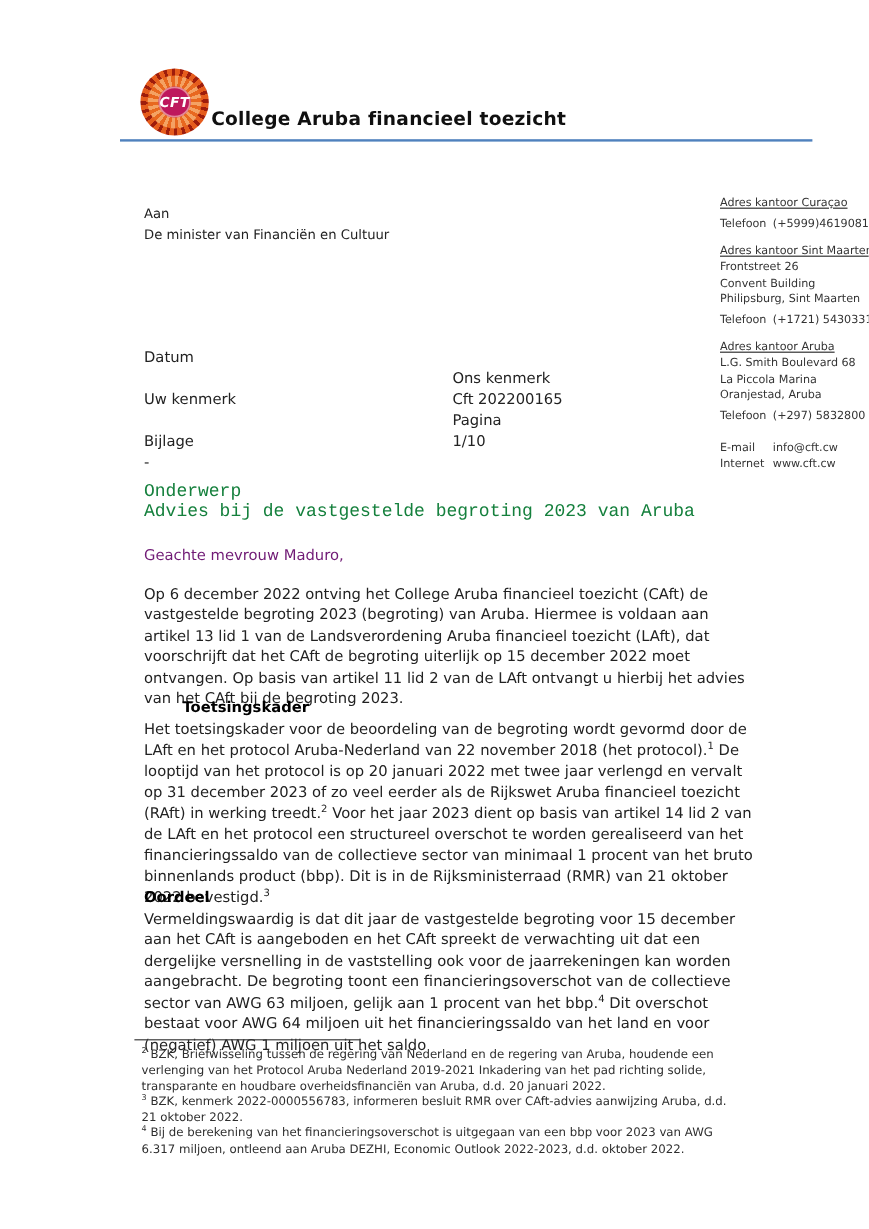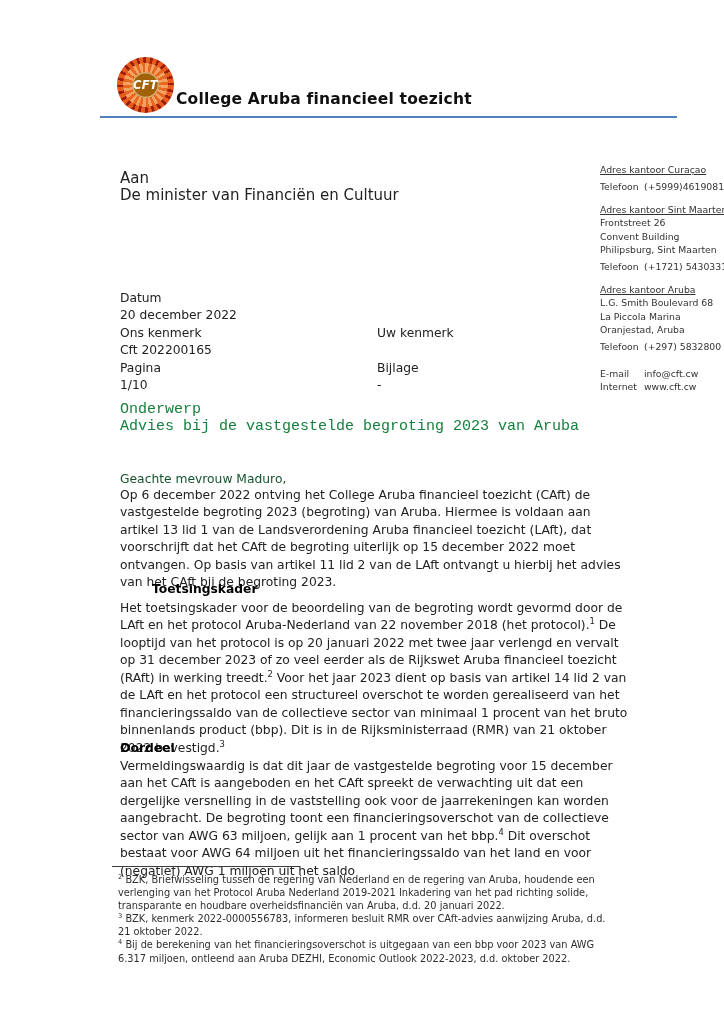--- a/index.html
+++ b/index.html
@@ -8,50 +8,50 @@
     font-family:"DejaVu Sans","Liberation Sans",sans-serif; color:#262626;
     overflow:hidden;
   }
 
   
   .logo { position:absolute; left:117px; top:57px; width:57px; height:56px; }
   .logo-rim  { position:absolute; inset:0; border-radius:50%;
                background:repeating-conic-gradient(from 10deg,#9e1d0c 0deg 6deg,#e55c1d 6deg 15deg); }
   .logo-rays { position:absolute; inset:6px; border-radius:50%;
                background:repeating-conic-gradient(from 0deg,#f4a263 0deg 9deg,#e8681f 9deg 18deg); }
-  .logo-core { position:absolute; inset:15px; border-radius:50%; background:#a16207;
+  .logo-core { position:absolute; inset:15px; border-radius:50%; background:#be185d;
                display:flex; align-items:center; justify-content:center;
                box-shadow:0 0 0 1.5px rgba(255,230,200,.55) inset; }
   .logo-core span { color:#ffffff; font-weight:bold; font-style:italic; font-size:11.5px; letter-spacing:.3px; }
 
   .doc-title { position:absolute; left:176px; top:90px; font-size:15.5px; font-weight:bold; color:#101010; letter-spacing:.2px; }
   .rule-blue { position:absolute; left:100px; top:116px; width:577px; height:2px; background:#4f81bd; }
 
   
-  .recipient { position:absolute; left:120px; top:170px; font-size:15px; line-height:17px; color:#222; }
+  .recipient { position:absolute; left:120px; top:170px; font-size:11px; line-height:17px; color:#222; }
 
   
   .contact { position:absolute; left:566px; top:163px; width:156px; font-size:9.3px; line-height:13.4px; color:#333;margin-left:34px; }
   .office { margin-bottom:9px; }
   .office-heading { text-decoration:underline; }
   .office-lines div { white-space:nowrap; }
   .c-row { display:flex; margin-top:4px; white-space:nowrap; }
   .c-label { width:44px; flex:0 0 44px; }
   .contact-net { margin-top:13px; }
   .contact-net .c-row { margin-top:0; }
 
   
   .meta { position:absolute; left:120px; top:291px; font-size:12.3px; color:#222;
           display:grid; grid-template-columns:257px auto; grid-auto-rows:17.4px; }
 
   
   .subject { position:absolute; left:120px; top:401px; font-size:15px; line-height:17.4px; color:#15803d;font-family:Liberation Mono, monospace; }
 
   
-  .salutation { position:absolute; left:120px; top:472px; font-size:12.3px; color:#14532d; }
+  .salutation { position:absolute; left:120px; top:456px; font-size:12.3px; color:#701a75; }
   .para { position:absolute; left:120px; width:508px; font-size:12.3px; line-height:17.45px; color:#222; }
   .p1 { top:487px; }
   .p2 { top:600px; }
   .p3 { top:758px; }
   .sec-h { position:absolute; left:120px; margin:0; font-size:12.3px; font-weight:bold; color:#000; }
   .h-toetsingskader { top:582px;margin-left:32px; }
   .h-oordeel { top:741px; }
   sup { font-size:.68em; vertical-align:super; line-height:0; }
 
   
@@ -122,21 +122,20 @@
       <div class="c-row">
         <span class="c-label">Internet</span>
         <span>www.cft.cw</span>
       </div>
     </div>
   </div>
 
   <div class="meta">
     <div>Datum</div>
       <div></div>
-    <div>20 december 2022</div>
       <div></div>
     <div>Ons kenmerk</div>
     <div>Uw kenmerk</div>
     <div>Cft 202200165</div>
       <div></div>
     <div>Pagina</div>
     <div>Bijlage</div>
     <div>1/10</div>
     <div>-</div>
   </div>

